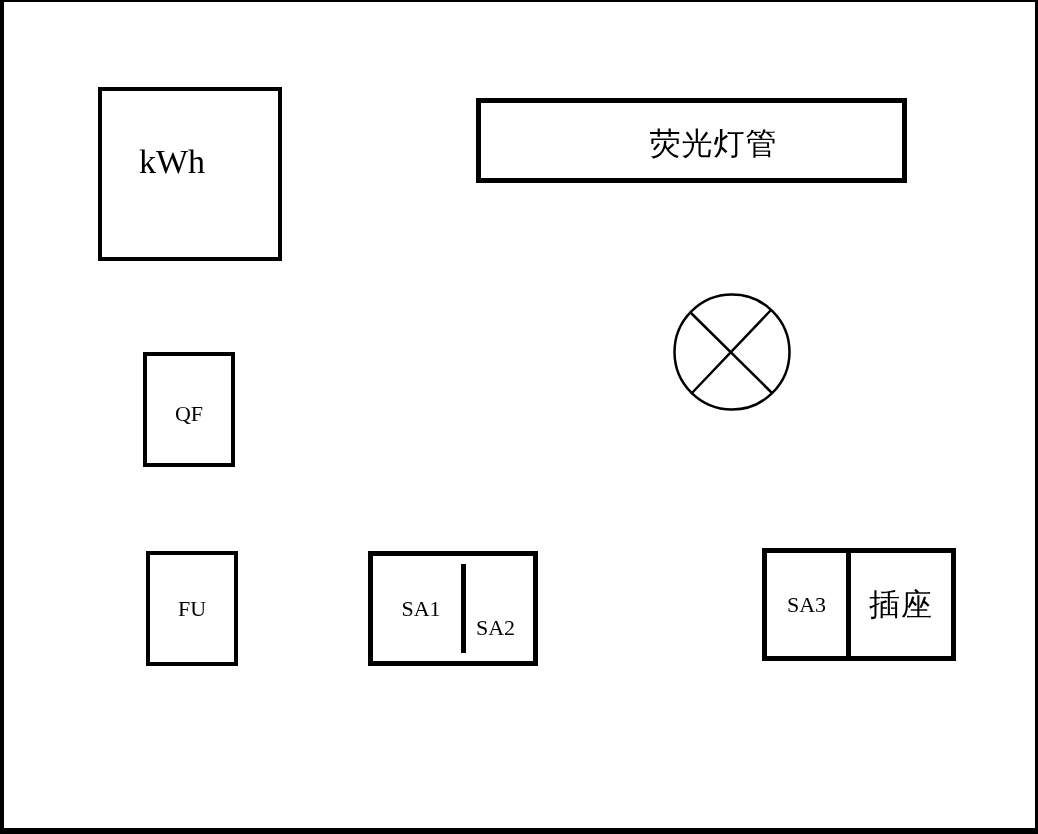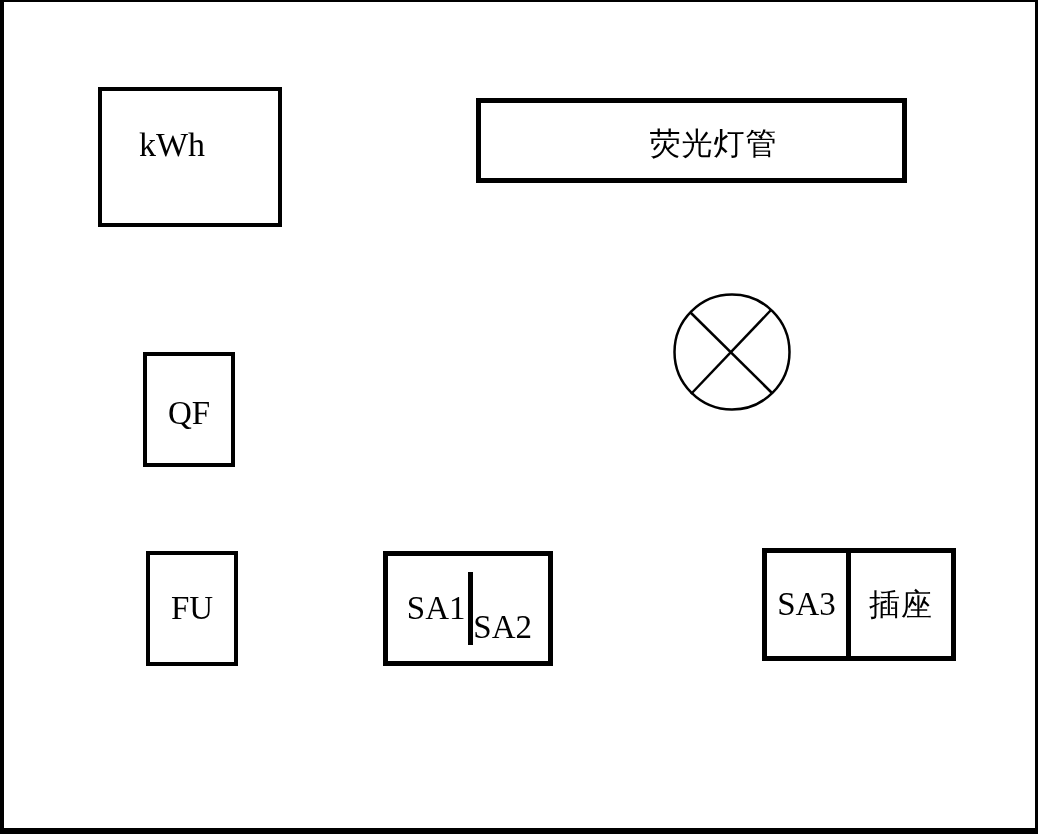--- a/index.html
+++ b/index.html
@@ -23,57 +23,57 @@
   .box {
     position: absolute;
     box-sizing: border-box;
     border: 4px solid #000000;
     background: #ffffff;
     display: flex;
     align-items: center;
     justify-content: center;
   }
   .label-latin {
-    font-size: 33px;
+    font-size: 22px;
     line-height: 1;
     white-space: nowrap;
   }
   .label-cjk {
     font-size: 31px;
     line-height: 1;
     white-space: nowrap;
     letter-spacing: 1px;
   }
   
   #kwh-box {
-    left: 94px; top: 85px; width: 184px; height: 140px;
+    left: 94px; top: 85px; width: 184px; height: 174px;
     padding: 0 36px 24px 0;
   }
   #kwh-box .label-latin { font-size: 34px; }
   
   #fluor-box {
     left: 472px; top: 96px; width: 431px; height: 85px;
     border-width: 5px;
     padding-left: 44px; padding-top: 6px;
   }
   
   #qf-box {
     left: 139px; top: 350px; width: 92px; height: 115px;
     padding-top: 8px;
   }
   
   #fu-box {
     left: 142px; top: 549px; width: 92px; height: 115px;
   }
   
   #sa12-box {
-    left: 379px; top: 549px; width: 170px; height: 115px;
+    left: 364px; top: 549px; width: 170px; height: 115px;
     border-width: 5px;
     display: flex;
-    padding: 16px;
+    padding: 8px;
   }
   
   #sa3-box {
     left: 758px; top: 546px; width: 194px; height: 113px;
     border-width: 5px;
     display: flex;
     padding: 0;
   }
   .cell {
     display: flex;

